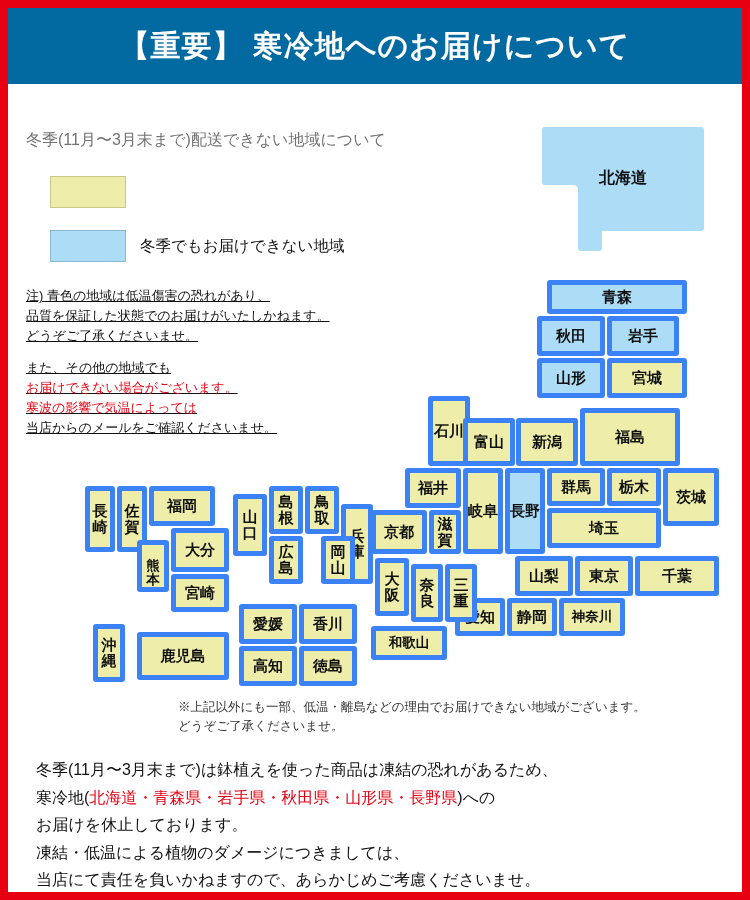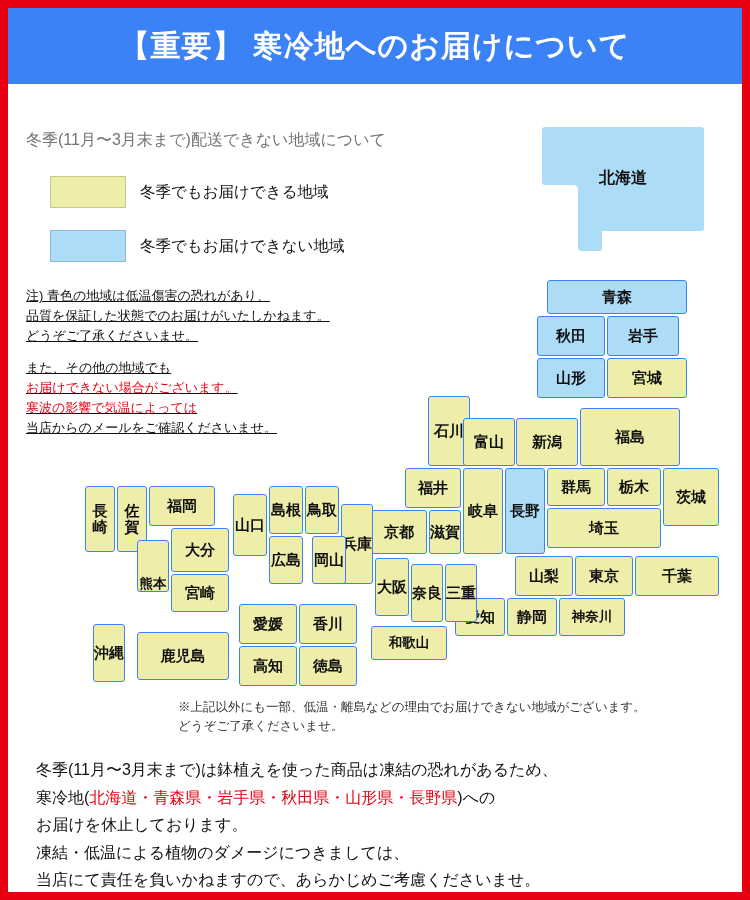--- a/index.html
+++ b/index.html
@@ -20,21 +20,21 @@
     background: #ffffff;
     box-sizing: border-box;
     border: 8px solid #e60012;
   }
   
   .header {
     position: absolute;
     left: 0; top: 0;
     width: 734px;
     height: 76px;
-    background: #3b82f6;
+    background: #0369a1;
     color: #ffffff;
     display: flex;
     align-items: center;
     justify-content: center;
   }
   .header-title {
     font-size: 30px;
     font-weight: bold;
     letter-spacing: 1px;
     white-space: nowrap;
@@ -79,21 +79,21 @@
   
   .map {
     position: absolute;
     left: 0; top: 96px;
     width: 734px;
     height: 600px;
   }
   .pref {
     position: absolute;
     background: #eeeeaa;
-    border: 1px solid #3b82f6;
+    border: 5px solid #3b82f6;
     border-radius: 3px;
     display: flex;
     align-items: center;
     justify-content: center;
     text-align: center;
     font-size: 15px;
     font-weight: bold;
     color: #111;
     line-height: 1.05;
     box-sizing: border-box;
@@ -143,21 +143,20 @@
 <div id="page">
 
   <div class="header">
     <div class="header-title">【重要】 寒冷地へのお届けについて</div>
   </div>
 
   <div class="note-intro">冬季(11月〜3月末まで)配送できない地域について</div>
 
   <div class="legend l1">
     <div class="swatch sw-yellow"></div>
-    <span>冬季でもお届けできる地域</span>
   </div>
   <div class="legend l2">
     <div class="swatch sw-blue"></div>
     <span>冬季でもお届けできない地域</span>
   </div>
 
   <div class="note-block note-a">
     <div>注) 青色の地域は低温傷害の恐れがあり、</div>
     <div>品質を保証した状態でのお届けがいたしかねます。</div>
     <div>どうぞご了承くださいませ。</div>
@@ -269,21 +268,21 @@
     <div class="pref" style="left:333px; top:400px; width:32px; height:80px;">
       <span class="v">兵庫</span>
     </div>
 
     <div class="pref" style="left:297px; top:382px; width:34px; height:48px;">
       <span class="v sm">鳥取</span>
     </div>
     <div class="pref" style="left:261px; top:382px; width:34px; height:48px;">
       <span class="v sm">島根</span>
     </div>
-    <div class="pref" style="left:304px; top:432px; width:34px; height:48px;text-align:right;">
+    <div class="pref" style="left:313px; top:432px; width:34px; height:48px;">
       <span class="v sm">岡山</span>
     </div>
     <div class="pref" style="left:261px; top:432px; width:34px; height:48px;">
       <span class="v sm">広島</span>
     </div>
     <div class="pref" style="left:225px; top:390px; width:34px; height:62px;">
       <span class="v">山口</span>
     </div>
 
     <div class="pref" style="left:231px; top:500px; width:58px; height:40px;">

